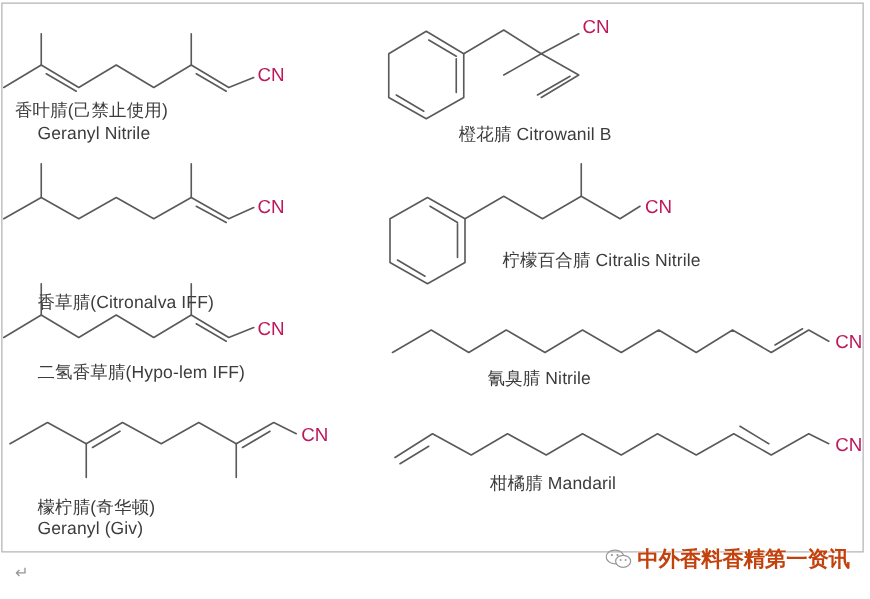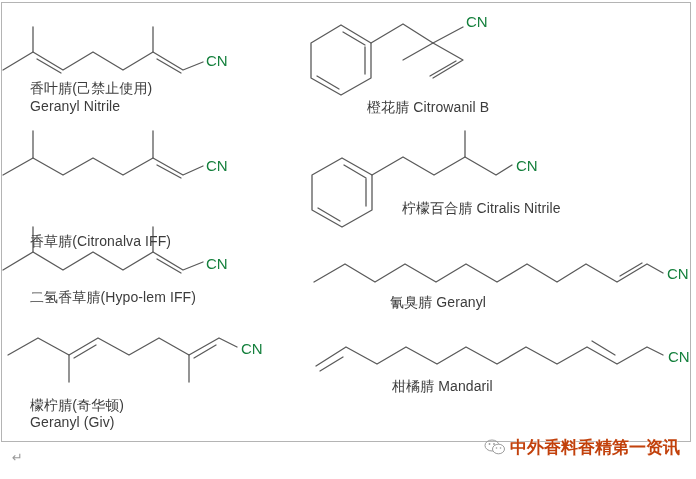--- a/index.html
+++ b/index.html
@@ -3,21 +3,21 @@
 <meta charset="utf-8">
 <style>
   html, body { margin:0; padding:0; background:#ffffff; }
   body { width:696px; height:479px; position:relative; overflow:hidden;
          font-family:"Liberation Sans", "DejaVu Sans", sans-serif; }
   .frame { position:absolute; left:1px; top:2px; width:690px; height:440px;
            border:1px solid #b4b4b4; box-sizing:border-box; overflow:hidden; background:#fff; }
   svg.mol { position:absolute; left:0; top:0; width:696px; height:479px; }
   svg.mol line, svg.mol polyline { stroke:#5a5a5a; stroke-width:1.3; fill:none; stroke-linecap:round; stroke-linejoin:round; }
   .label { position:absolute; color:#3c3c3c; font-size:14px; line-height:16px; white-space:nowrap; letter-spacing:0.1px; }
-  .cn { position:absolute; color:#15803d; font-size:15px; line-height:16px; white-space:nowrap; }
+  .cn { position:absolute; color:#be185d; font-size:15px; line-height:16px; white-space:nowrap;text-align:center; }
   .return-mark { position:absolute; left:12px; top:450px; color:#999; font-size:13px; }
   .watermark { position:absolute; left:484px; top:436px; color:#c2410c; font-size:17px; white-space:nowrap;
                font-family:"DejaVu Sans", sans-serif; text-shadow:0 0 1px #fff, 0 0 2px #fff;font-weight:bold; }
   .watermark .wm-icon { display:inline-block; width:22px; height:16px; vertical-align:-2px; margin-right:4px; }
 </style>
 </head>
 <body>
 
 <div class="frame"></div>
 
@@ -87,29 +87,29 @@
 
 <div class="cn" style="left:206px;top:53px;">CN</div>
 <div class="cn" style="left:206px;top:158px;">CN</div>
 <div class="cn" style="left:206px;top:256px;">CN</div>
 <div class="cn" style="left:241px;top:341px;">CN</div>
 <div class="cn" style="left:466px;top:14px;">CN</div>
 <div class="cn" style="left:516px;top:158px;">CN</div>
 <div class="cn" style="left:667px;top:266px;width:24px;overflow:hidden;">CN</div>
 <div class="cn" style="left:668px;top:349px;width:22px;overflow:hidden;">CN</div>
 
-<div class="label" style="left:30px;top:80px;">香叶腈(己禁止使用)</div>
+<div class="label" style="left:12px;top:80px;">香叶腈(己禁止使用)</div>
 <div class="label" style="left:30px;top:98px;">Geranyl Nitrile</div>
 <div class="label" style="left:30px;top:189px;margin-top:44px;">香草腈(Citronalva IFF)</div>
 <div class="label" style="left:30px;top:289px;">二氢香草腈(Hypo-lem IFF)</div>
 <div class="label" style="left:30px;top:397px;text-align:center;">檬柠腈(奇华顿)</div>
 <div class="label" style="left:30px;top:414px;">Geranyl (Giv)</div>
 <div class="label" style="left:367px;top:99px;">橙花腈 Citrowanil B</div>
 <div class="label" style="left:402px;top:200px;">柠檬百合腈 Citralis Nitrile</div>
-<div class="label" style="left:390px;top:294px;">氰臭腈 Geranyl</div>
+<div class="label" style="left:390px;top:294px;">氰臭腈 Nitrile</div>
 <div class="label" style="left:392px;top:378px;">柑橘腈 Mandaril</div>
 
 <div class="return-mark">↵</div>
 
 <div class="watermark">
   <svg class="wm-icon" viewBox="0 0 22 16">
     <ellipse cx="8" cy="6.5" rx="7" ry="5.5" fill="none" stroke="#9a9a9a" stroke-width="1"></ellipse>
     <ellipse cx="14.5" cy="10" rx="6" ry="4.8" fill="#fff" stroke="#9a9a9a" stroke-width="1"></ellipse>
     <circle cx="5.5" cy="5" r="0.9" fill="#9a9a9a"></circle>
     <circle cx="10" cy="5" r="0.9" fill="#9a9a9a"></circle>

